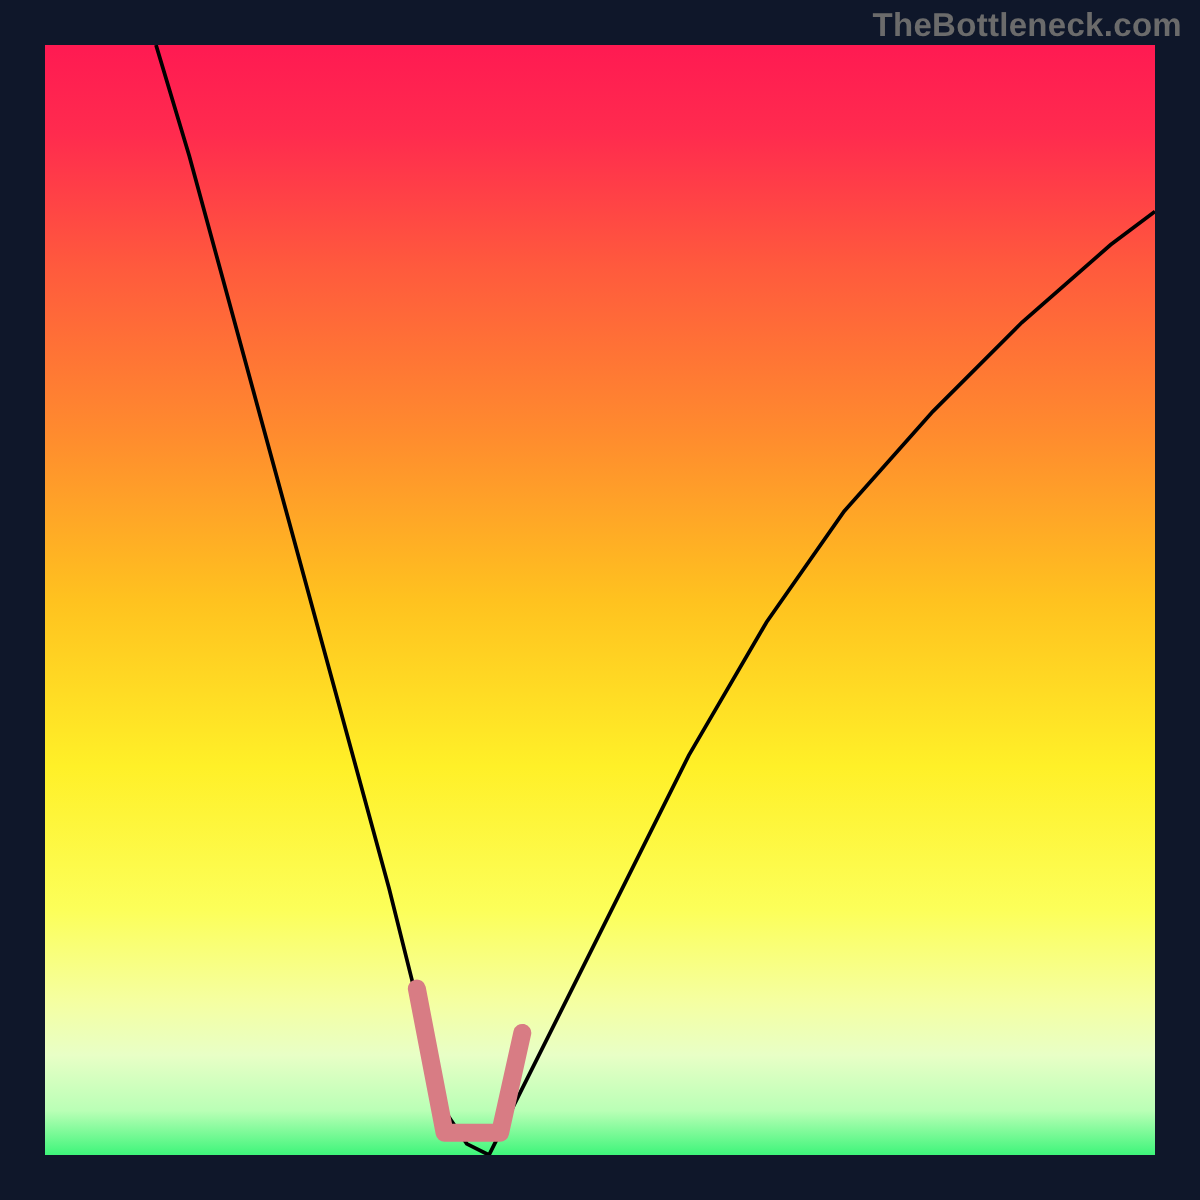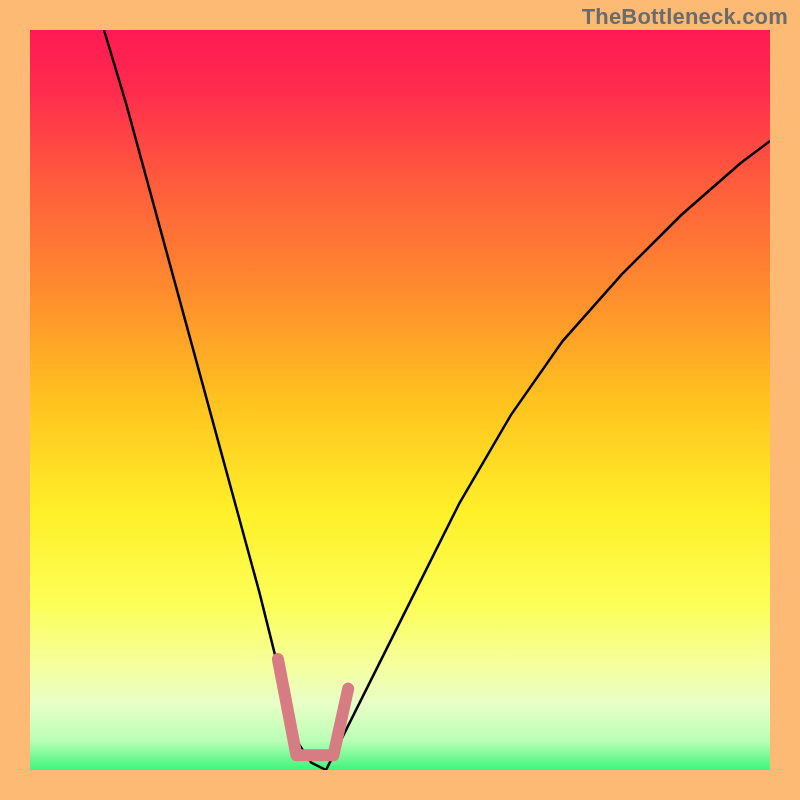--- a/index.html
+++ b/index.html
@@ -7,21 +7,21 @@
     padding: 0;
     width: 800px;
     height: 800px;
     background: #000;
     font-family: Arial, Helvetica, sans-serif;
     overflow: hidden;
   }
   .frame {
     position: absolute;
     inset: 0;
-    background: #fdba74;
+    background: #0f172a;
     padding-left: 12px;
   }
   .watermark {
     position: absolute;
     top: 4px;
     right: 12px;
     color: #6b6b6b;
     font-size: 22px;
     font-weight: 600;
     letter-spacing: 0.2px;

